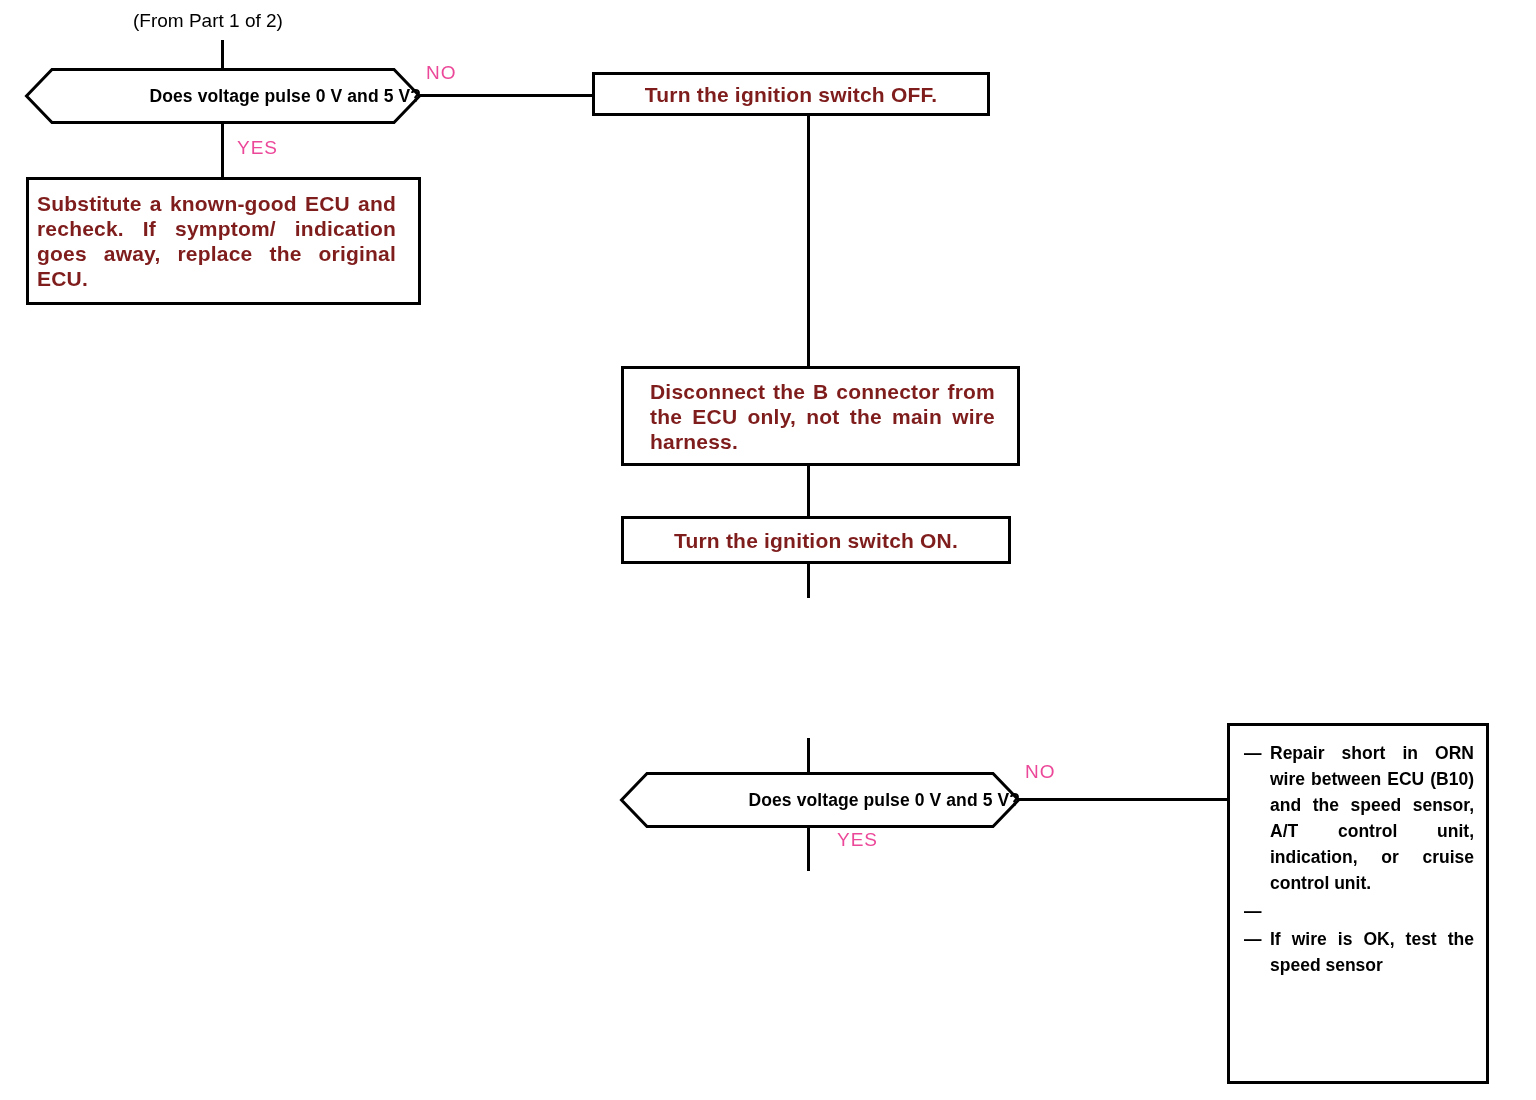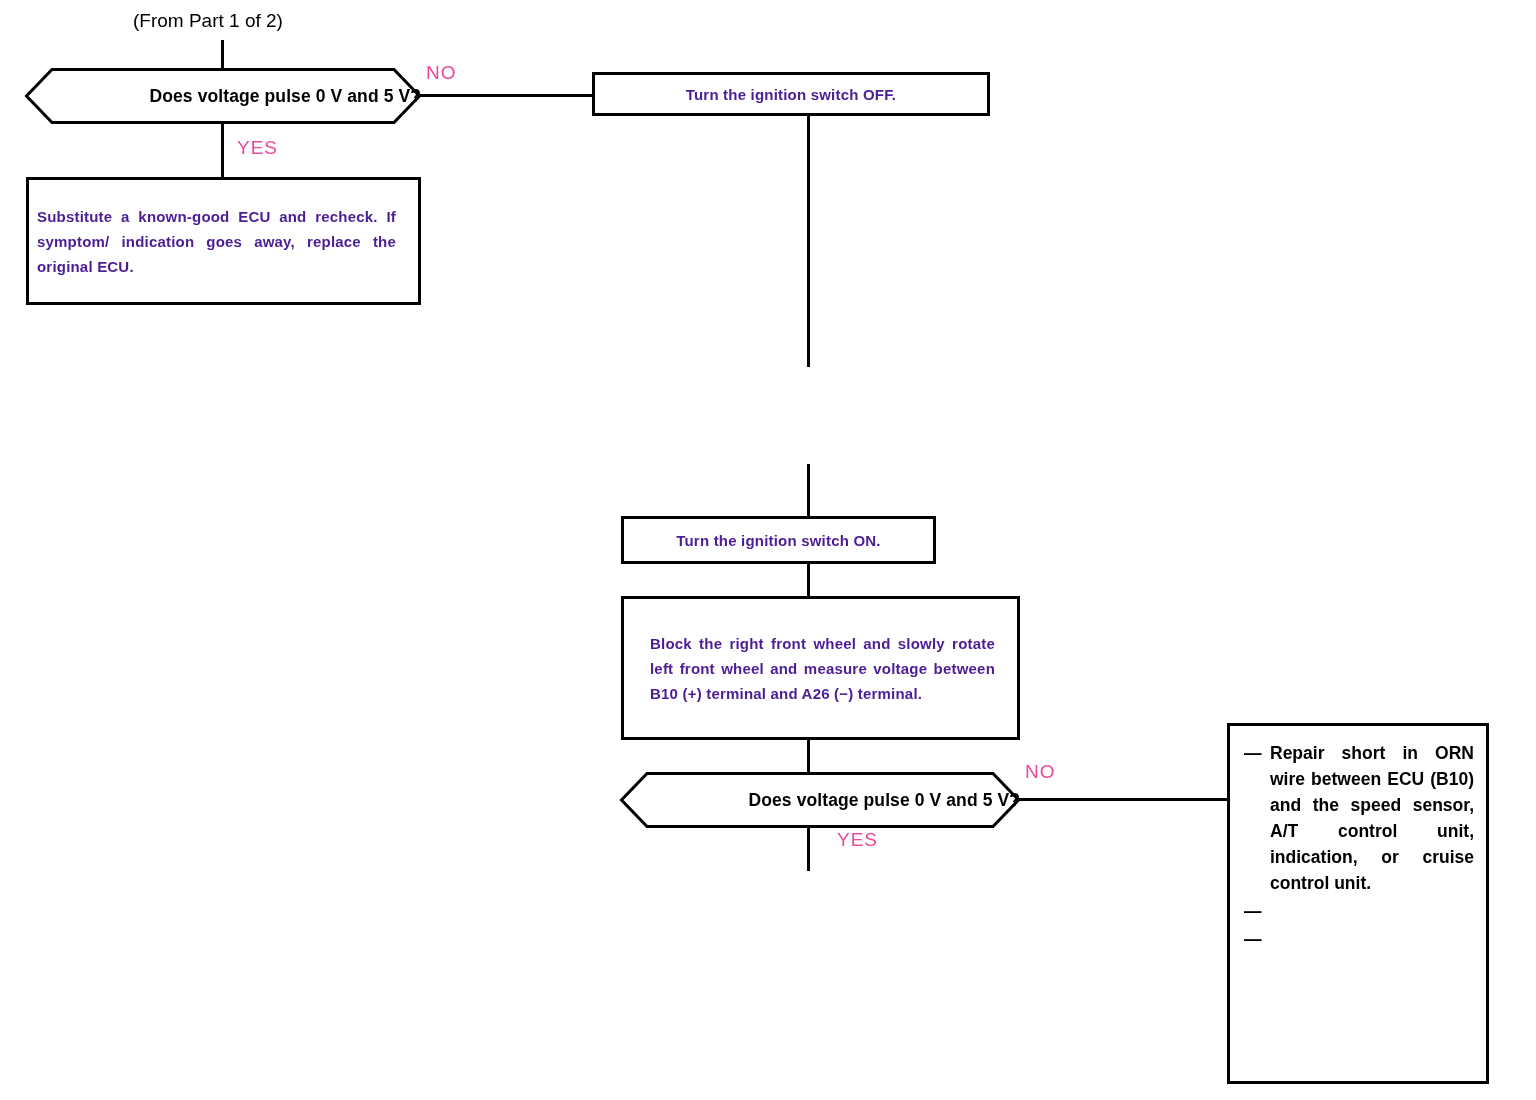--- a/index.html
+++ b/index.html
@@ -24,25 +24,25 @@
   .proc {
     border: 3px solid #000000;
     background: #ffffff;
     display: flex;
     align-items: center;
   }
   .proc .txt {
     display: block;
     width: 100%;
     font-weight: bold;
-    font-size: 15px;
+    font-size: 21px;
     line-height: 25px;
     letter-spacing: 0.2px;
     white-space: pre-line;
-    color: #4c1d95;
+    color: #7f1d1d;
   }
   .proc.center .txt { text-align: center; }
   .proc.just .txt { text-align: justify; }
   .proc.pad { padding: 6px 22px 6px 26px; }
   .proc.padc { padding: 4px 18px; }
 
   
   .decision {
     display: flex;
     align-items: center;
@@ -144,32 +144,32 @@
   <div class="node proc just pad" style="left:26px; top:177px; width:395px; height:128px;padding-left:8px;">
     <span class="txt">Substitute a known-good ECU and recheck. If symptom/ indication goes away, replace the original ECU.</span>
   </div>
 
   <div class="node proc center padc" style="left:592px; top:72px; width:398px; height:44px;">
     <span class="txt">Turn the ignition switch OFF.</span>
   </div>
 
   <div class="line vline" style="left:807px; top:114px; height:253px;"></div>
 
+  <div class="node proc just pad" style="left:621px; top:366px; width:399px; height:100px;">
+    <span class="txt">Disconnect the B connector from the ECU only, not the main wire harness.</span>
+  </div>
 
   <div class="line vline" style="left:807px; top:464px; height:54px;"></div>
 
-  <div class="node proc center padc" style="left:621px; top:516px; width:315px; height:48px;">
+  <div class="node proc center padc" style="left:621px; top:516px; width:390px; height:48px;">
     <span class="txt">Turn the ignition switch ON.</span>
   </div>
 
   <div class="line vline" style="left:807px; top:562px; height:36px;"></div>
 
-  <div class="node proc just pad" style="left:621px; top:596px; width:399px; height:144px;">
-    <span class="txt">Block the right front wheel and slowly rotate left front wheel and measure voltage between B10 (+) terminal and A26 (−) terminal.</span>
-  </div>
 
   <div class="line vline" style="left:807px; top:738px; height:36px;"></div>
 
   <div class="node decision" style="left:620px; top:772px; width:400px; height:56px;">
     <svg viewBox="0 0 400 56" preserveAspectRatio="none">
       <polygon points="27,1.5 373,1.5 398.5,28 373,54.5 27,54.5 1.5,28" fill="#ffffff" stroke="#000000" stroke-width="3" vector-effect="non-scaling-stroke"></polygon>
     </svg>
     <span class="txt">Does voltage pulse 0 V and 5 V?</span>
   </div>
 
@@ -186,16 +186,17 @@
       <span class="dash">—</span>
       <span class="btxt">Repair short in ORN wire between ECU (B10) and the speed sensor, A/T control unit, indication, or cruise control unit.</span>
     </div>
 
     <div class="bullet">
       <span class="dash">—</span>
     </div>
 
     <div class="bullet">
       <span class="dash">—</span>
+      <span class="btxt">If wire is OK, test the speed sensor</span>
     </div>
   </div>
 
 </div>
 
 </body></html>

